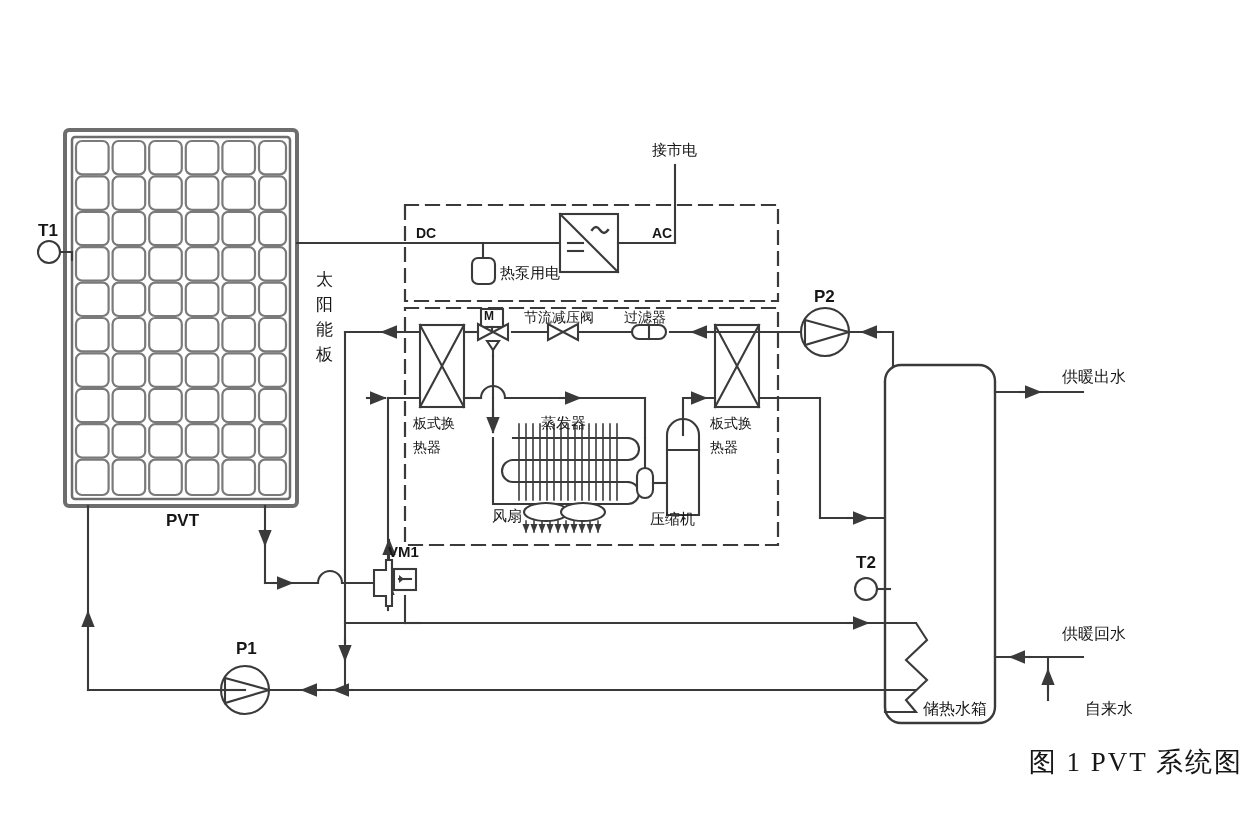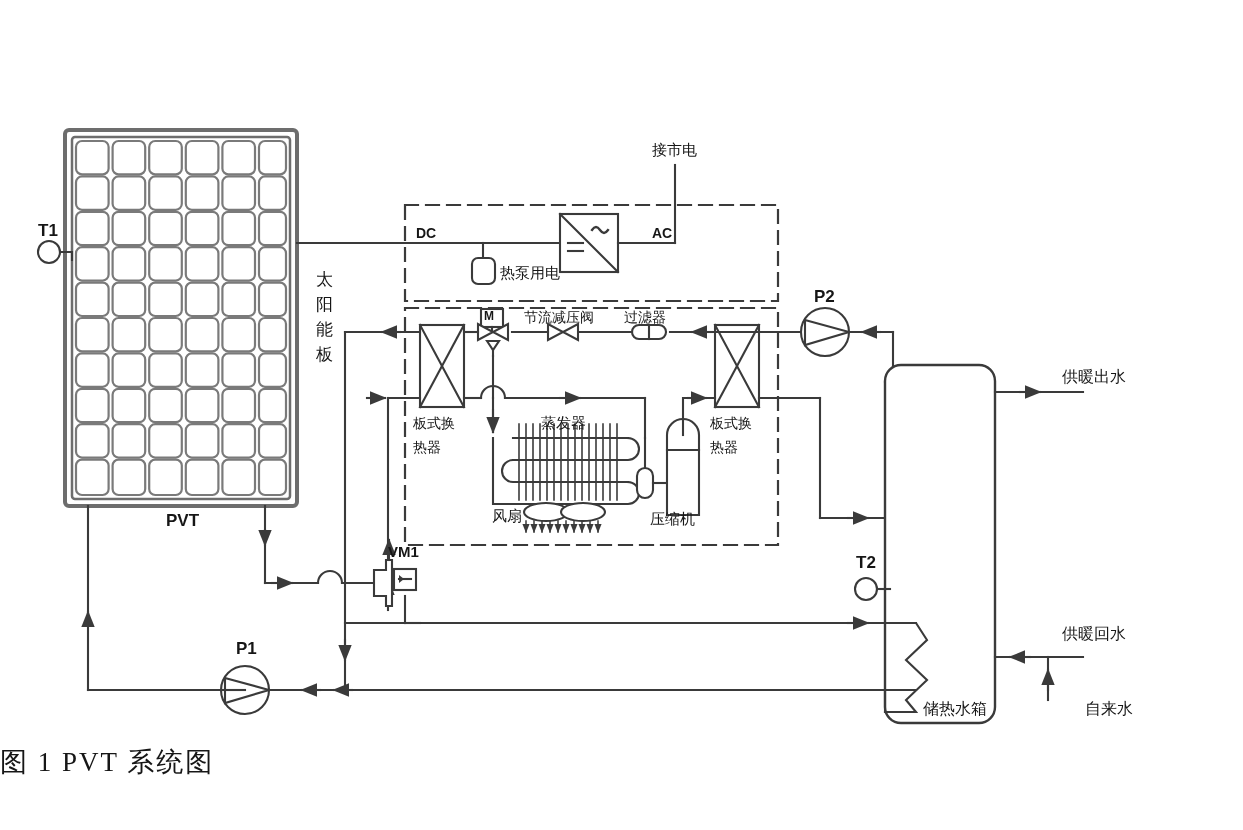--- a/index.html
+++ b/index.html
@@ -1,21 +1,21 @@
 <!DOCTYPE html>
 <html><head>
 <meta charset="utf-8">
 <title>PVT System Diagram</title>
 <style>
   html,body{margin:0;padding:0;background:#ffffff;}
   body{width:1243px;height:830px;overflow:hidden;
        font-family:"Liberation Sans","DejaVu Sans",sans-serif;}
   #stage{position:relative;width:1243px;height:830px;background:#fff;}
   #stage svg{position:absolute;left:0;top:0;}
-  .cap{position:absolute;left:0;top:744px;width:1243px;text-align:left;
+  .cap{position:absolute;left:0;top:744px;width:1243px;text-align:right;
        font-family:"Liberation Serif","DejaVu Serif",serif;
        font-size:27px;color:#161616;letter-spacing:2px;}
 </style>
 </head>
 <body>
 
 <div id="stage">
 
   <svg width="1243" height="830" viewBox="0 0 1243 830">
     <defs>

